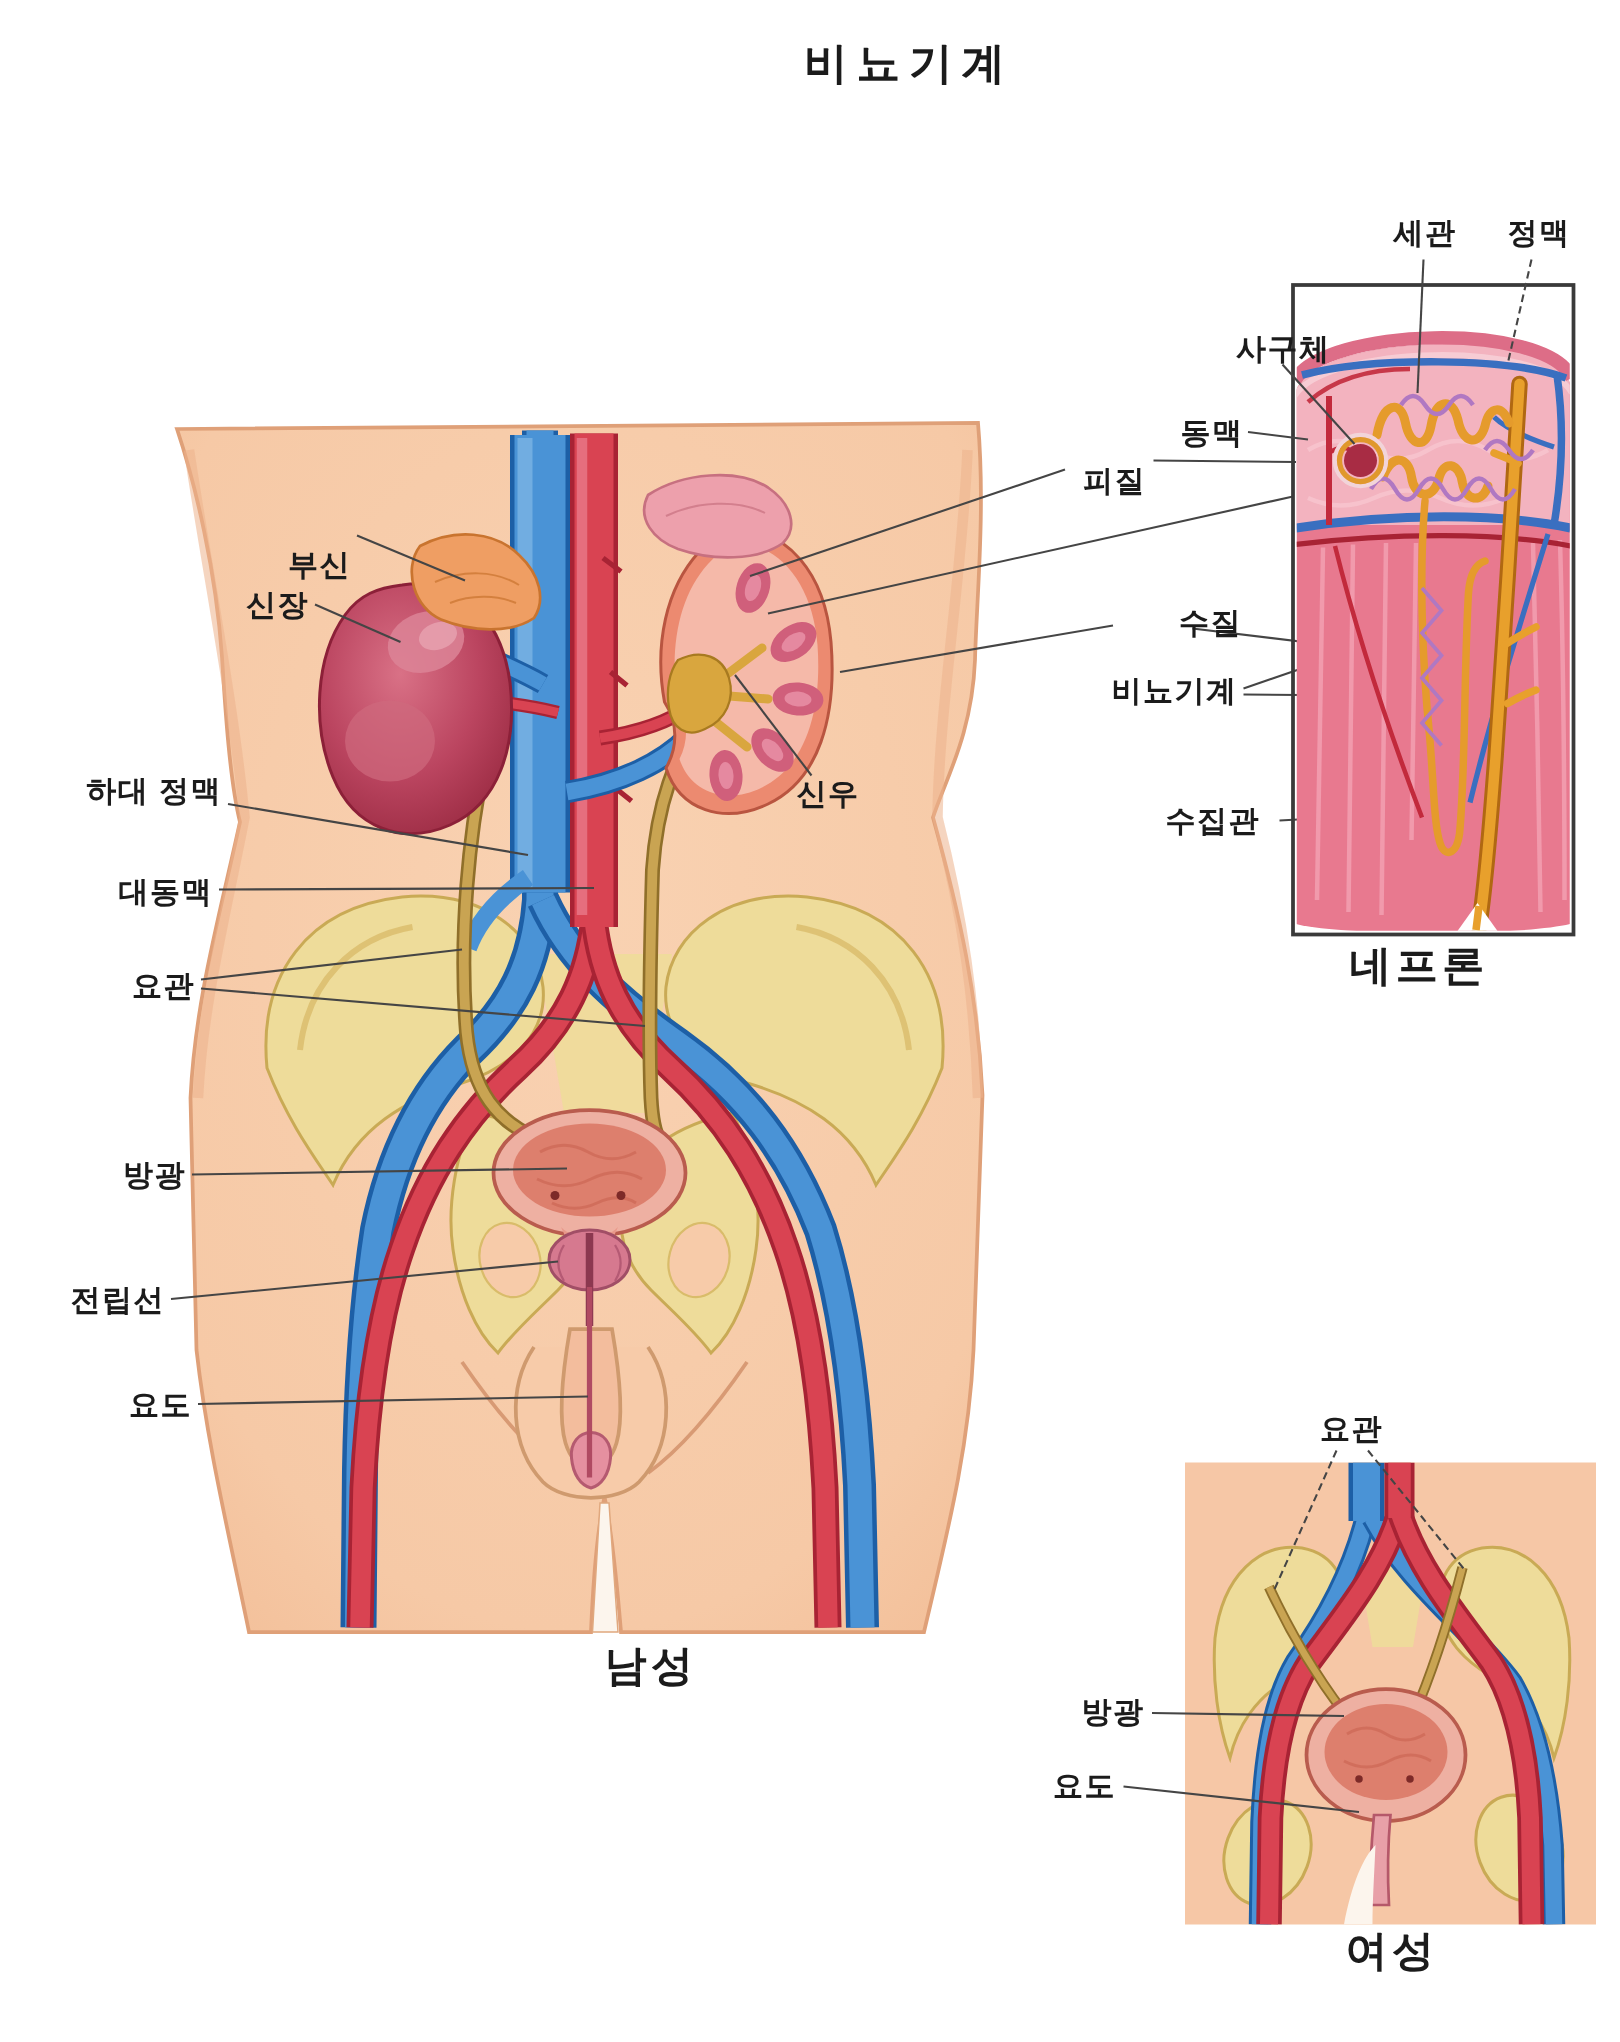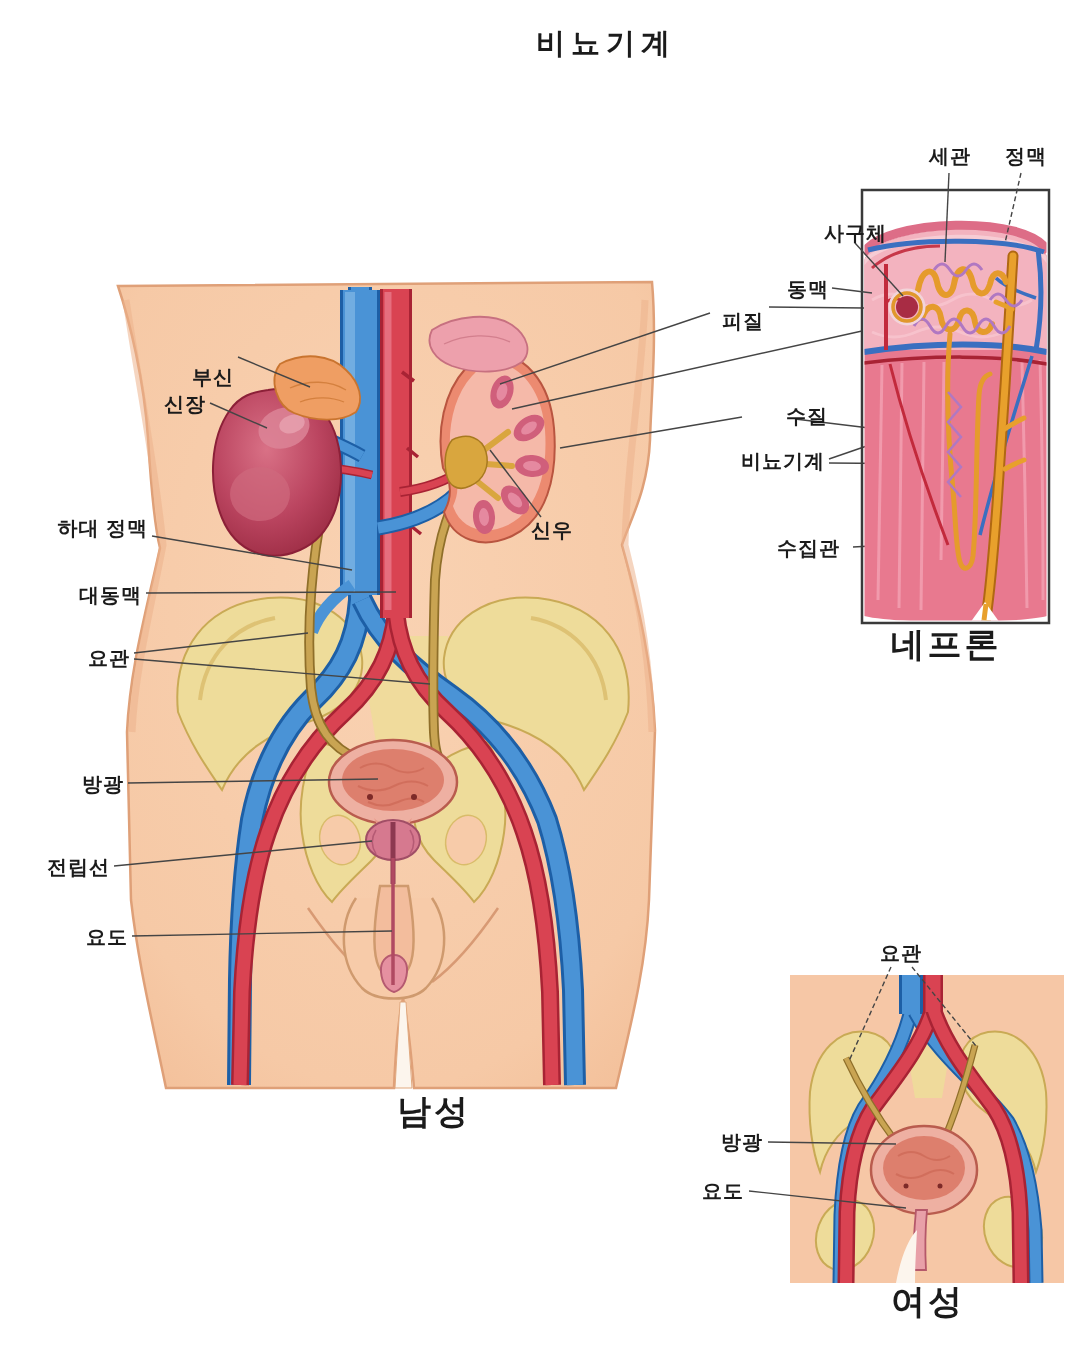--- a/index.html
+++ b/index.html
@@ -4,21 +4,21 @@
 <style>
   html,body{margin:0;padding:0;background:#ffffff;}
   .canvas{position:relative;width:1080px;height:1361px;background:#ffffff;overflow:hidden;
           font-family:Liberation Sans, sans-serif;}
   .art{position:absolute;left:0;top:0;}
   .lbl{position:absolute;font-weight:700;font-size:20px;line-height:20px;color:#1b1b1b;
        white-space:nowrap;letter-spacing:1px;}
   .r{transform:translateX(-100%);} 
   .c{transform:translateX(-50%);}  
   .title{font-size:29px;line-height:34px;letter-spacing:6px;font-weight:600;}
-  .cap{font-size:34px;line-height:30px;letter-spacing:3px;font-weight:700;}
+  .cap{font-size:28px;line-height:30px;letter-spacing:3px;font-weight:700;}
 </style>
 </head>
 <body>
 
 <div class="canvas">
 
 <svg class="art" width="1080" height="1361" viewBox="0 0 1080 1361">
   <defs>
     <radialGradient id="gKidney" cx="42%" cy="36%" r="75%">
       <stop offset="0%" stop-color="#d97186"></stop>

